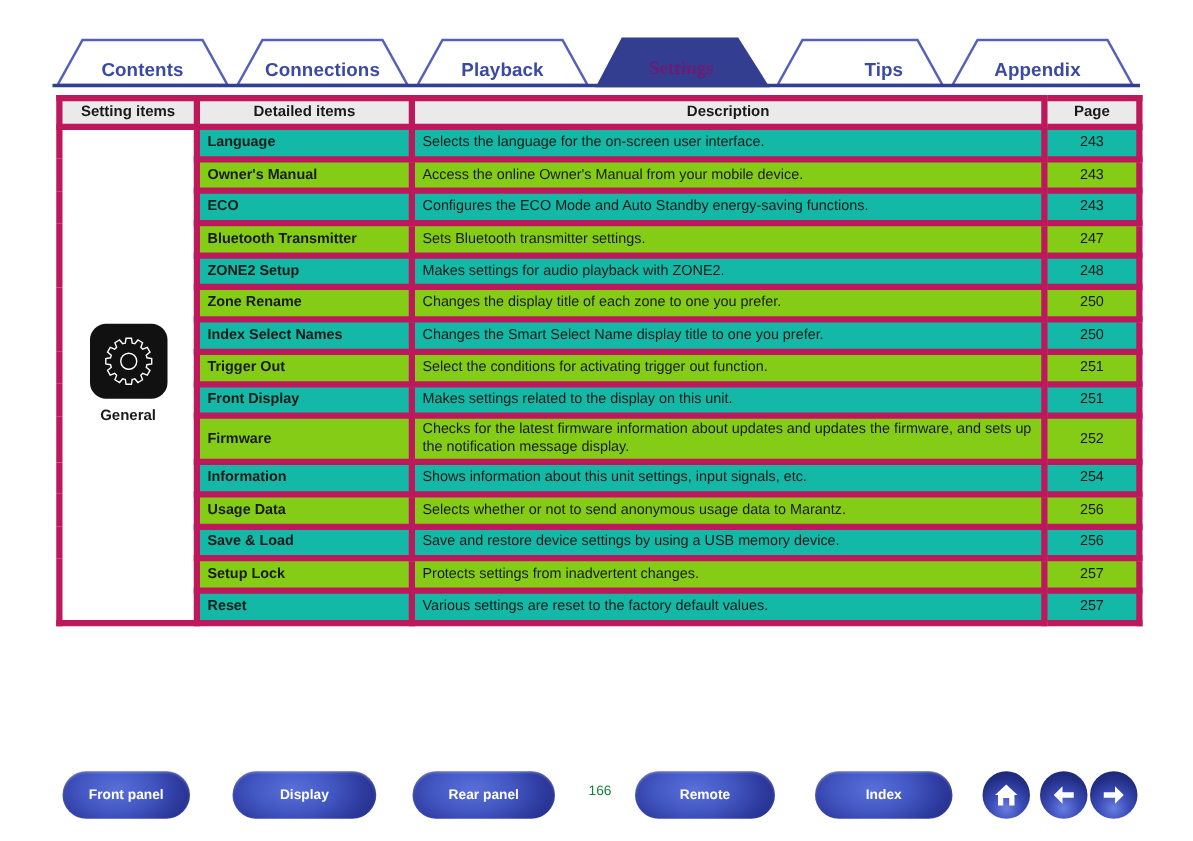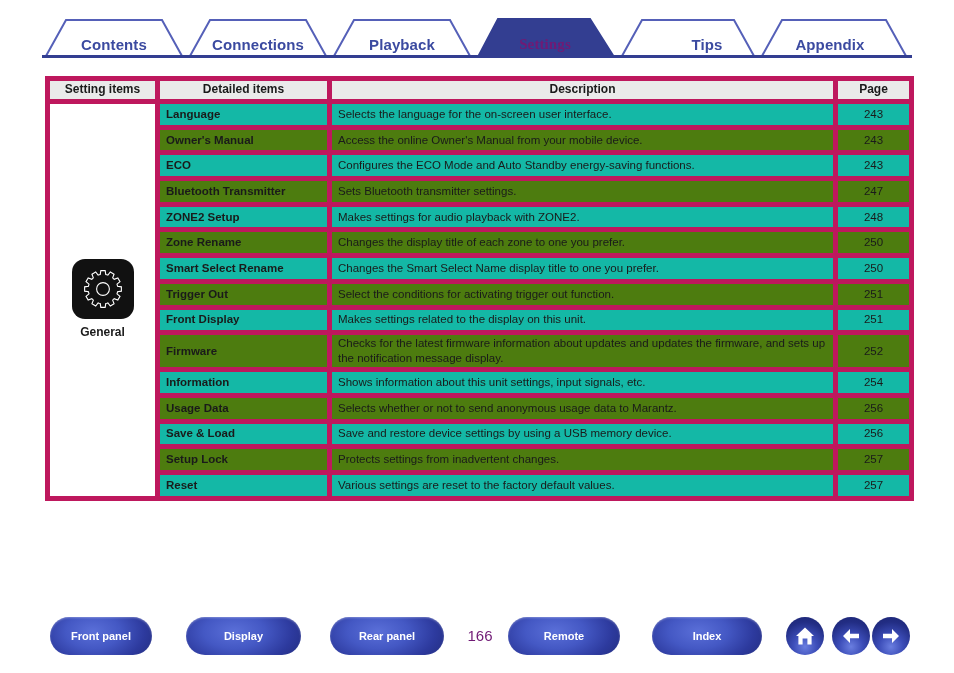--- a/index.html
+++ b/index.html
@@ -13,21 +13,21 @@
     position: relative;
     font-family: "Liberation Sans", sans-serif;
     color: #1a1a1a;
     overflow: hidden;
   }
 
   
   #tabbar {
     position: absolute;
     left: 0;
-    top: 14px;
+    top: 26px;
     width: 862px;
     height: 44px;
   }
   #tabbar svg { display: block; }
   .tab-label {
     position: absolute;
     top: 30px;
     transform: translate(-50%, -50%);
     font-size: 15px;
     font-weight: bold;
@@ -67,21 +67,21 @@
   .col-page     { width: 76px; }
 
   td.cell-detailed {
     font-weight: bold;
     height: 20.7px;
     white-space: nowrap;
   }
   td.cell-desc { height: 20.7px; }
   td.cell-page { text-align: center; height: 20.7px; }
 
-  tr.shaded td { background: #4d7c0f; }
+  tr.shaded td { background: #84cc16; }
   tr.plain td  { background: #14b8a6; }
 
   tr.tall td.cell-detailed,
   tr.tall td.cell-desc,
   tr.tall td.cell-page { height: 32px; }
   tr.tall td.cell-detailed,
   tr.tall td.cell-page { vertical-align: top; padding-top: 2px; }
   tr.tall td.cell-desc { vertical-align: top; padding-top: 2px; }
 
   td.cell-icon {
@@ -137,22 +137,22 @@
   #pill-rear   { left: 330px; width: 114px; }
   #pill-remote { left: 508px; width: 112px; }
   #pill-index  { left: 652px; width: 110px; }
 
   #page-num {
     position: absolute;
     left: 460px;
     top: 10px;
     width: 40px;
     text-align: center;
-    font-size: 15px;
-    color: #701a75;
+    font-size: 11px;
+    color: #15803d;
   }
 
   .circ {
     position: absolute;
     top: 0;
     width: 38px;
     height: 38px;
     border-radius: 50%;
     background:
       radial-gradient(circle at 50% 78%, #6a7ee0 0%, #3c4db8 34%, #222d84 70%, #1b2470 100%);
@@ -238,21 +238,21 @@
         <td class="cell-detailed">ZONE2 Setup</td>
         <td class="cell-desc">Makes settings for audio playback with ZONE2.</td>
         <td class="cell-page">248</td>
       </tr>
       <tr class="shaded">
         <td class="cell-detailed">Zone Rename</td>
         <td class="cell-desc">Changes the display title of each zone to one you prefer.</td>
         <td class="cell-page">250</td>
       </tr>
       <tr class="plain">
-        <td class="cell-detailed">Smart Select Rename</td>
+        <td class="cell-detailed">Index Select Names</td>
         <td class="cell-desc">Changes the Smart Select Name display title to one you prefer.</td>
         <td class="cell-page">250</td>
       </tr>
       <tr class="shaded">
         <td class="cell-detailed">Trigger Out</td>
         <td class="cell-desc">Select the conditions for activating trigger out function.</td>
         <td class="cell-page">251</td>
       </tr>
       <tr class="plain">
         <td class="cell-detailed">Front Display</td>

